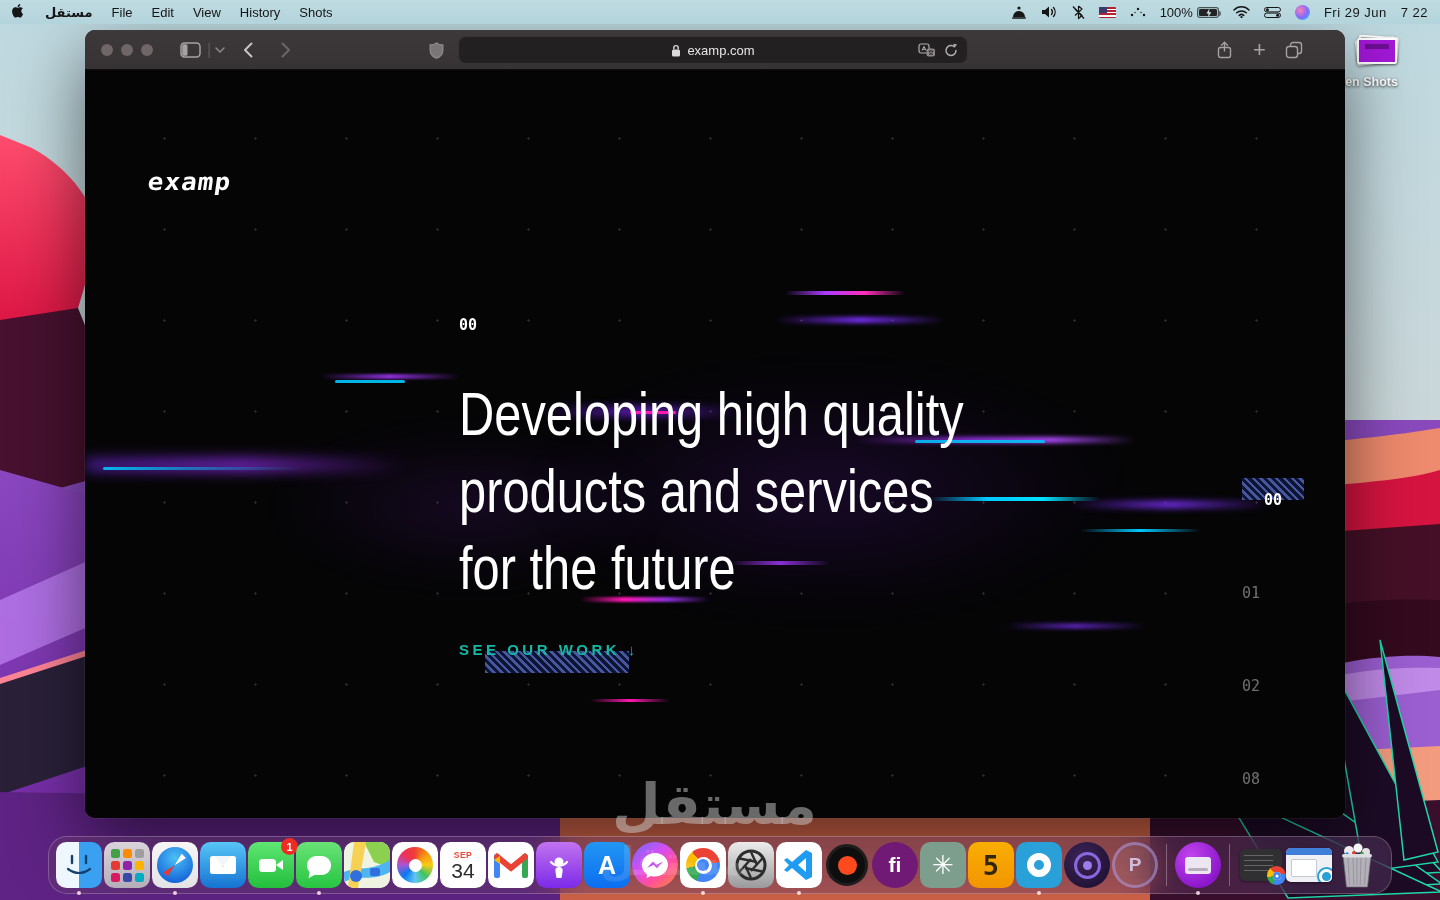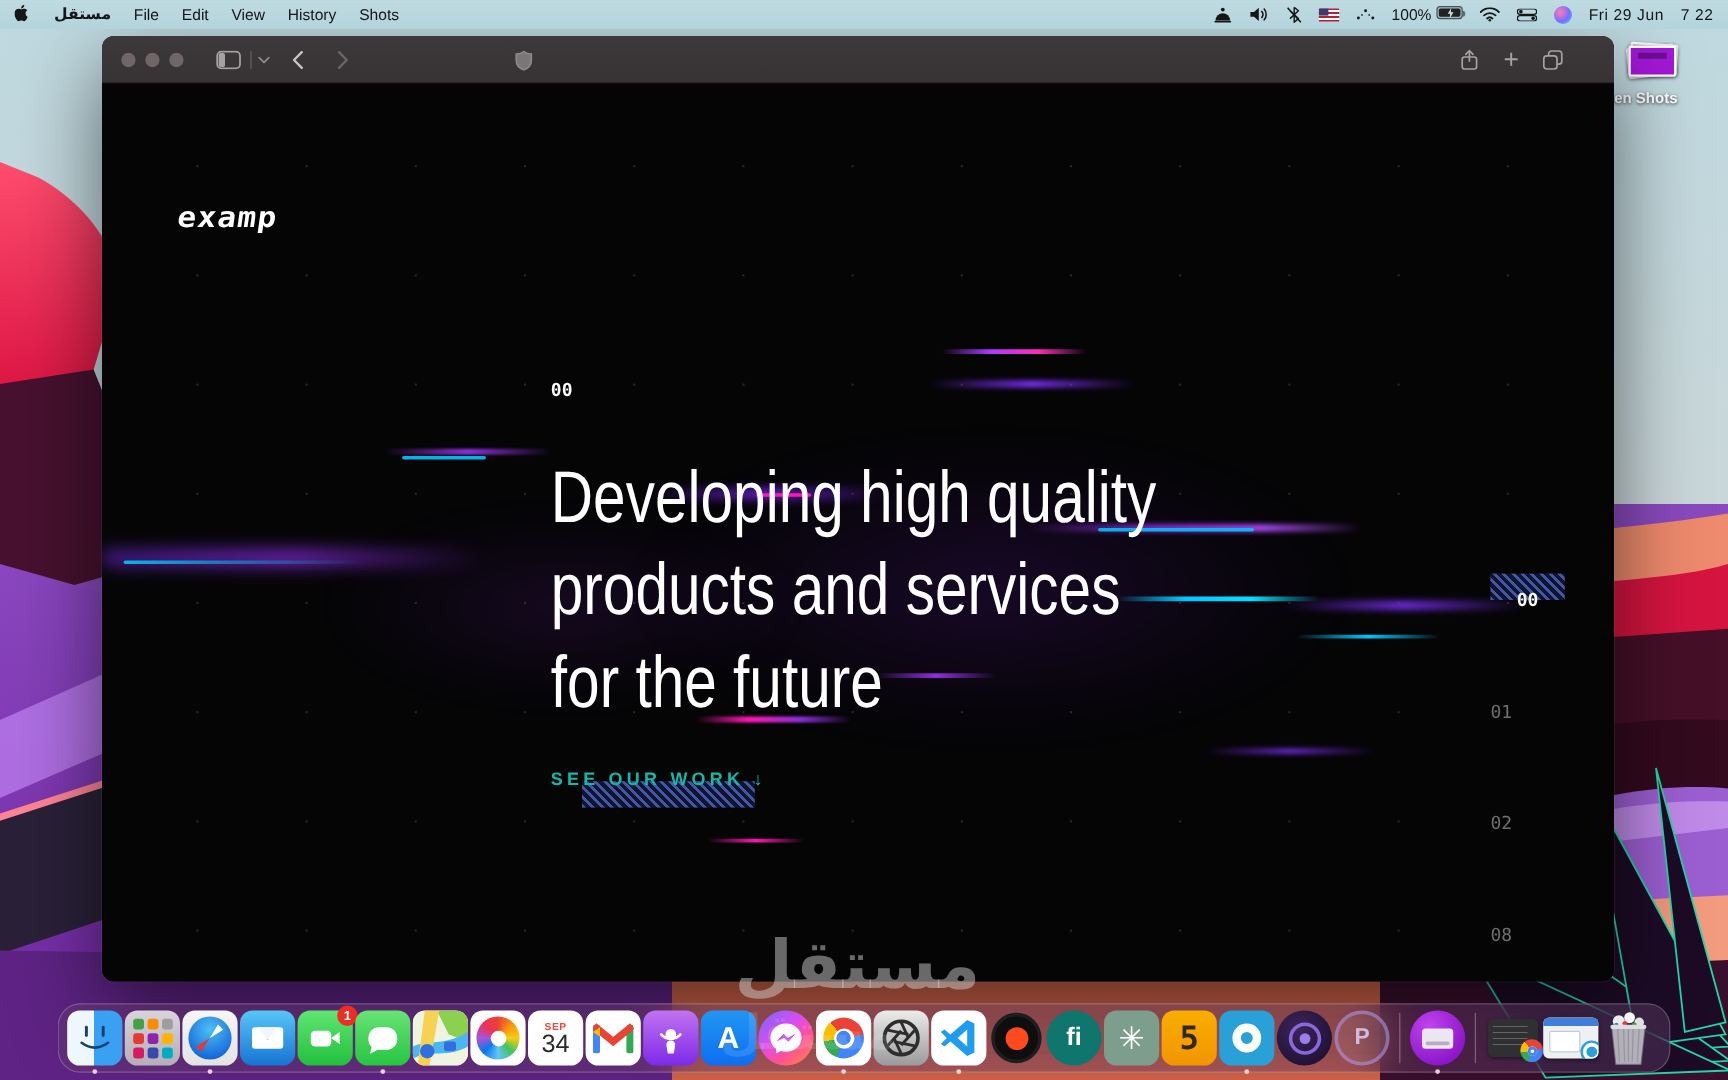--- a/index.html
+++ b/index.html
@@ -15,21 +15,21 @@
     background:linear-gradient(#c0dbe2,#b3d4db); display:flex; align-items:center;
     font-size:13px; color:#161616; padding:0 12px; }
   #menubar .left { display:flex; align-items:center; gap:19px; }
   #menubar .appname { font-weight:bold; font-family:"DejaVu Sans",sans-serif; }
   #menubar .mitem { cursor:default; }
   #menubar .right { margin-left:auto; display:flex; align-items:center; gap:14px; }
   #menubar svg { display:block; }
   .flag { width:17px; height:11px; border-radius:1px; overflow:hidden; position:relative;
     background:repeating-linear-gradient(#b22234 0 1.6px,#fff 1.6px 3.2px); }
   .flag::after { content:""; position:absolute; left:0; top:0; width:8px; height:6px; background:#3c3b6e; }
-  .batt { display:flex; gap:4px; }
+  .batt { display:flex; align-items:center; gap:4px; }
   .battbody { width:22px; height:11px; border:1px solid rgba(0,0,0,.55); border-radius:3px;
     position:relative; background:rgba(0,0,0,.15); }
   .battbody::before { content:""; position:absolute; inset:1px; background:#222; border-radius:1.5px; }
   .battbody::after { content:""; position:absolute; right:-3px; top:3px; width:2px; height:5px;
     background:rgba(0,0,0,.5); border-radius:0 2px 2px 0; }
   .bolt { position:absolute; left:8px; top:1px; width:6px; height:9px; z-index:2;
     clip-path:polygon(60% 0,10% 55%,45% 55%,35% 100%,90% 42%,52% 42%); background:#cfe6ea; }
   .siri { width:15px; height:15px; border-radius:50%;
     background:radial-gradient(circle at 35% 35%, #ff7eb3, #7b6cff 55%, #35d2f2 90%); }
   .cctext { letter-spacing:.5px; }
@@ -149,21 +149,21 @@
   .chromeball::before { content:""; position:absolute; left:50%; top:50%; width:17px; height:17px;
     margin:-8.5px 0 0 -8.5px; border-radius:50%; background:#fff; }
   .chromeball::after { content:""; position:absolute; left:50%; top:50%; width:12px; height:12px;
     margin:-6px 0 0 -6px; border-radius:50%; background:#4285f4; }
   .i-aperture { background:linear-gradient(#ececec,#9a9a9c); }
   .i-vscode { background:#fff; }
   .i-recorder { background:transparent; }
   .recring { width:42px; height:42px; border-radius:50%; background:#0e0e0e; border:3px solid #1e1e1e;
     display:flex; align-items:center; justify-content:center; }
   .recdot { width:19px; height:19px; border-radius:50%; background:#ff4a1d; }
-  .i-fiverr { border-radius:50%; background:#0f766e; color:#fff; font-size:21px; font-weight:bold; }
+  .i-fiverr { border-radius:50%; background:#701a75; color:#fff; font-size:21px; font-weight:bold; }
   .i-chatgpt { background:#7d9e8c; color:#fff; font-size:26px; }
   .i-five { background:linear-gradient(#f9ae00,#f29500); color:#33270a; font-size:27px; font-weight:bold;
     font-family:"DejaVu Sans Mono",monospace; }
   .i-bluecircle { background:#2aa0d9; }
   .bluedonut { width:24px; height:24px; border-radius:50%; border:7px solid #fff; }
   .i-atcircle { border-radius:50%; background:radial-gradient(circle at 40% 35%,#3b2558,#221236 75%); }
   .atring { width:27px; height:27px; border-radius:50%; border:3px solid #8a67dd; position:relative; }
   .atring::after { content:""; position:absolute; left:50%; top:50%; width:9px; height:9px;
     margin:-4.5px 0 0 -4.5px; border-radius:50%; background:#9d7cec; }
   .i-pcircle { border-radius:50%; background:rgba(255,255,255,.07); border:3px solid rgba(172,152,232,.55);
@@ -333,20 +333,39 @@
     <span class="tbico" style="left:196px">
       <svg width="10" height="16" viewBox="0 0 10 16">
           <path d="M1.5,1.5 L8,8 L1.5,14.5" stroke="#6b6566" stroke-width="2" fill="none" stroke-linecap="round" stroke-linejoin="round"></path>
         </svg>
     </span>
     <span class="tbico" style="left:344px">
       <svg width="15" height="17" viewBox="0 0 15 17">
           <path d="M7.5,1 C9.3,2.4 11.3,3 13.8,3 L13.8,8 C13.8,12.2 11,15 7.5,16.2 C4,15 1.2,12.2 1.2,8 L1.2,3 C3.7,3 5.7,2.4 7.5,1 Z" stroke="#8d8889" stroke-width="1.4" fill="#7a7576"></path>
         </svg>
     </span>
+    <div class="urlfield">
+      <svg width="10" height="13" viewBox="0 0 10 13">
+        <rect x="1" y="5.5" width="8" height="7" rx="1.5" fill="#dcdada"></rect>
+        <path d="M2.8,5.5 L2.8,3.8 A2.2,2.2 0 0 1 7.2,3.8 L7.2,5.5" stroke="#dcdada" stroke-width="1.4" fill="none"></path>
+      </svg>
+      <span>examp.com</span>
+      <span class="urlright">
+        <svg width="18" height="14" viewBox="0 0 18 14">
+          <rect x="1" y="1" width="10" height="9" rx="2" stroke="#b3afb0" stroke-width="1.2" fill="none"></rect>
+          <path d="M4,7.5 L6,3.5 L8,7.5 M4.8,6.3 L7.2,6.3" stroke="#b3afb0" stroke-width="1" fill="none"></path>
+          <rect x="8.5" y="5.5" width="8.5" height="8" rx="2" fill="#8e898a"></rect>
+          <path d="M10.5,8 L15.5,8 M13,7 L13,8 M11.5,8 C11.5,10 13,11.5 15,11.5 M14.5,8 C14.5,10 13,11.5 11,11.5" stroke="#2b2728" stroke-width=".9" fill="none"></path>
+        </svg>
+        <svg width="14" height="15" viewBox="0 0 14 15">
+          <path d="M12,7.5 A5,5 0 1 1 10.4,3.8" stroke="#b3afb0" stroke-width="1.5" fill="none" stroke-linecap="round"></path>
+          <polygon points="9.2,0.8 13.2,1.4 10.4,4.6" fill="#b3afb0"></polygon>
+        </svg>
+      </span>
+    </div>
     <span class="tbico" style="left:1132px">
       <svg width="15" height="18" viewBox="0 0 15 18">
           <rect x="1.5" y="6.5" width="12" height="10" rx="2" stroke="#a6a1a2" stroke-width="1.4" fill="none"></rect>
           <line x1="7.5" y1="1.8" x2="7.5" y2="10.5" stroke="#a6a1a2" stroke-width="1.4"></line>
           <path d="M4.5,4.3 L7.5,1.3 L10.5,4.3" stroke="#a6a1a2" stroke-width="1.4" fill="none" stroke-linecap="round"></path>
         </svg>
     </span>
     <span class="tbico" style="left:1168px; font-size:22px; font-weight:300;">+</span>
     <span class="tbico" style="left:1200px">
       <svg width="18" height="18" viewBox="0 0 18 18">

